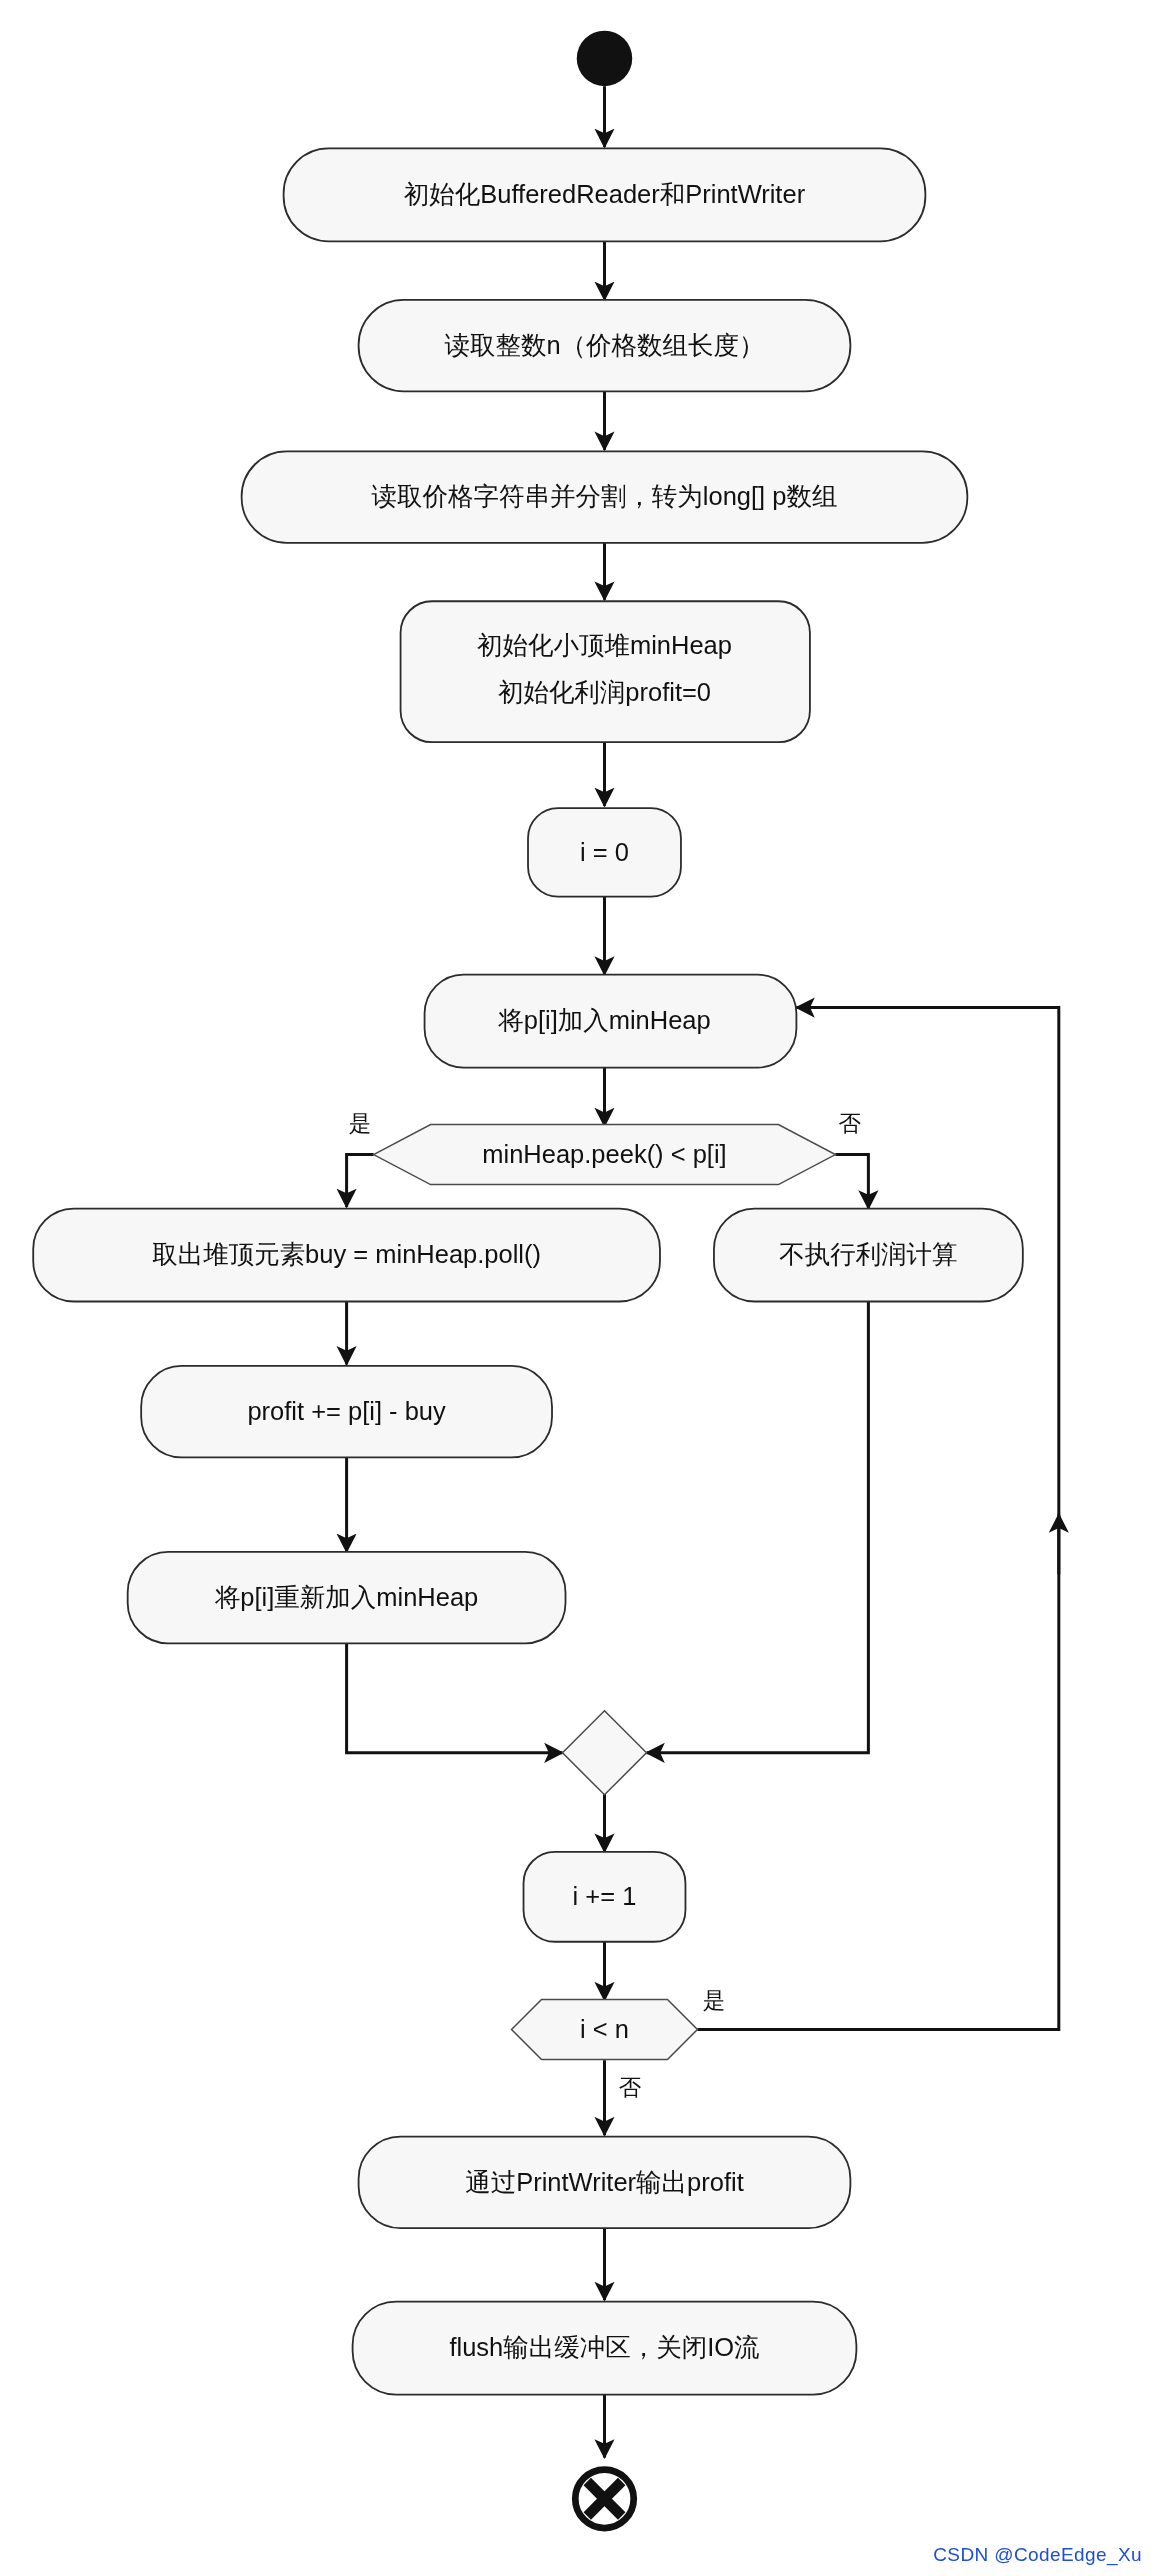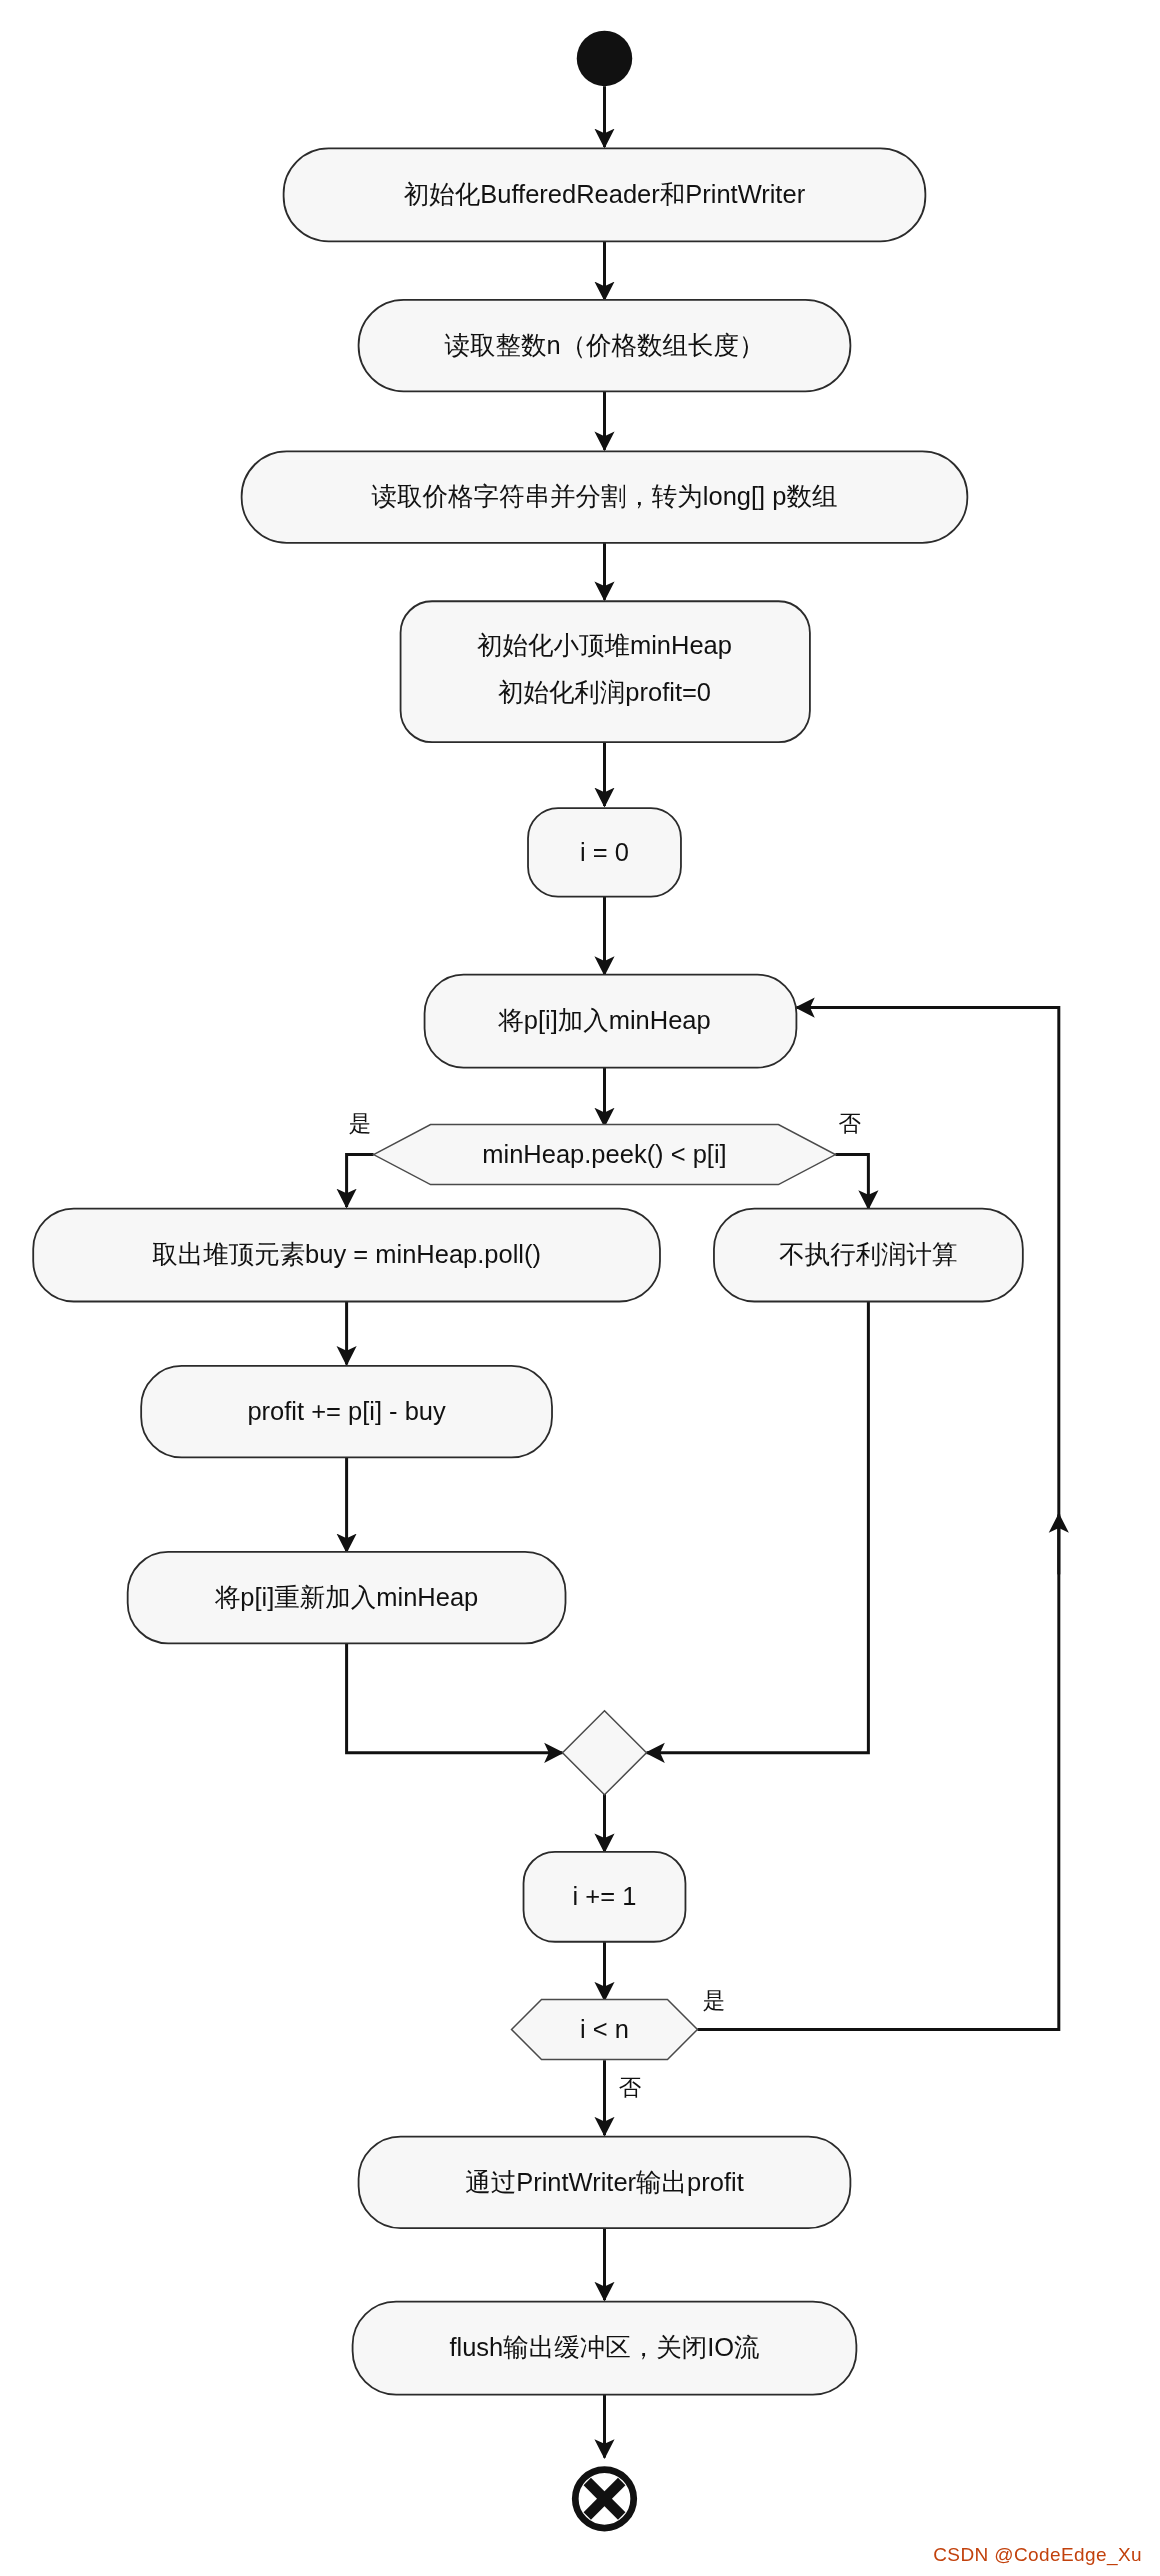--- a/index.html
+++ b/index.html
@@ -66,21 +66,21 @@
     stroke: #111111;
     stroke-width: 14;
     stroke-linecap: butt;
   }
   .watermark {
     position: absolute;
     right: 18px;
     bottom: 10.5px;
     font-family: "Liberation Sans", "DejaVu Sans", sans-serif;
     font-size: 19px;
-    color: #c2410c;
+    color: #1d4ed8;
     letter-spacing: 0.4px;
     white-space: nowrap;
     user-select: none;
   }
 </style>
 </head>
 <body>
 
 <div id="canvas-wrap">
 

